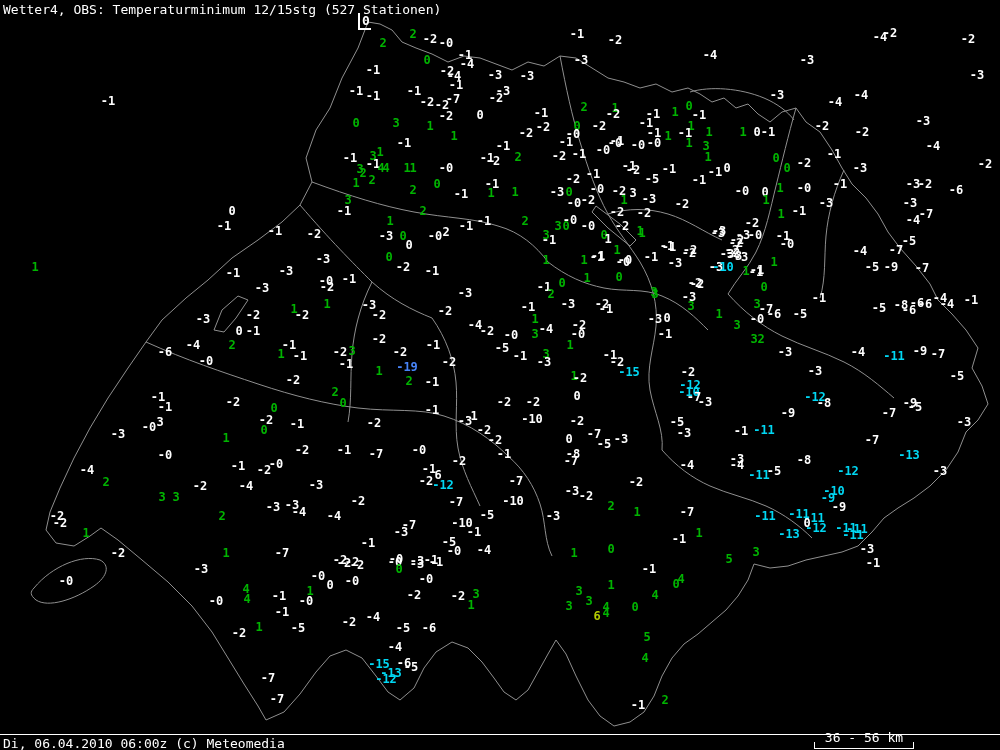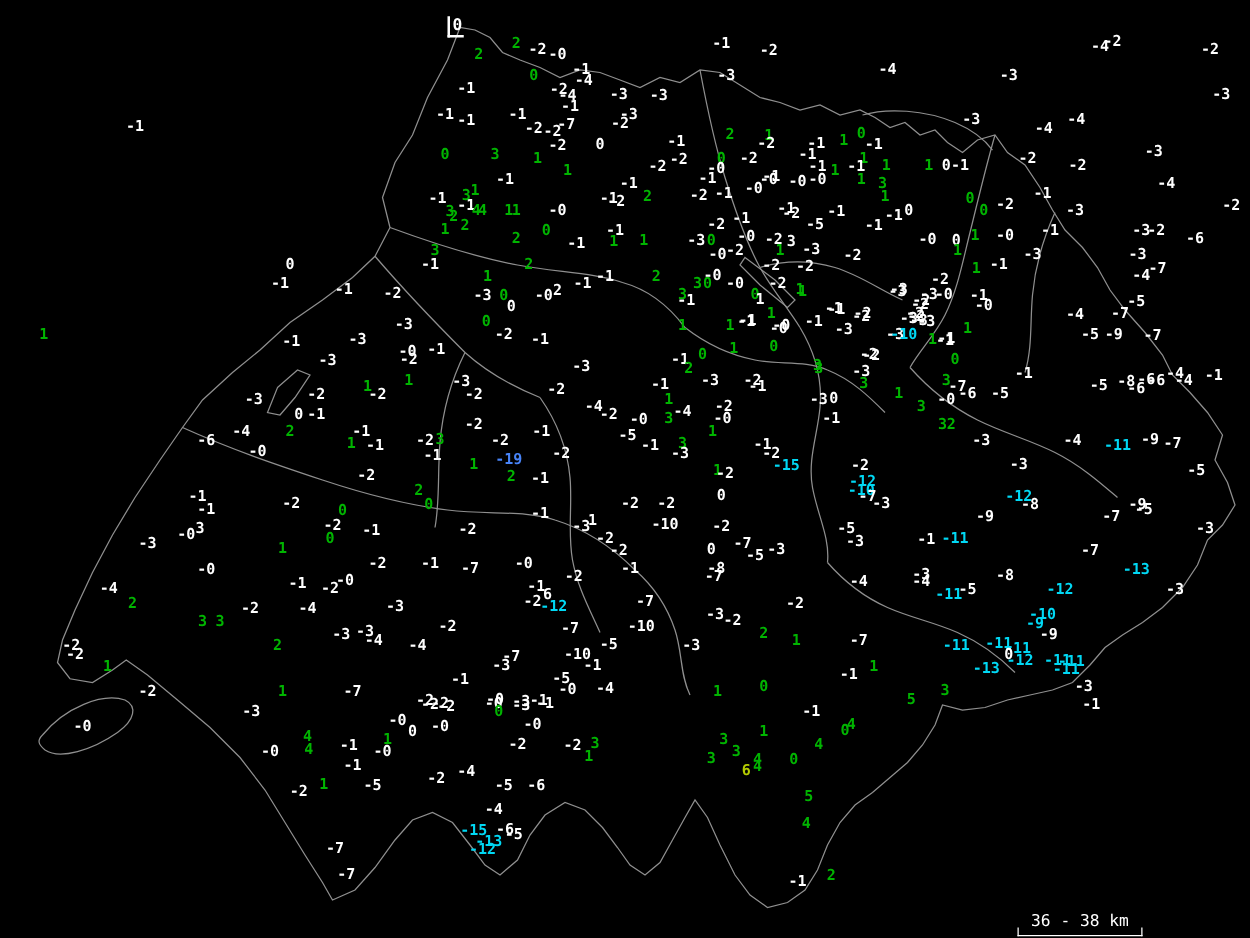--- a/index.html
+++ b/index.html
@@ -564,21 +564,25 @@
       <span class="station" style="left: 606px; top: 607px; color: rgb(0, 180, 0);">4</span>
       <span class="station" style="left: 606px; top: 613px; color: rgb(0, 180, 0);">4</span>
       <span class="station" style="left: 597px; top: 616px; color: rgb(180, 204, 0);">6</span>
       <span class="station" style="left: 635px; top: 607px; color: rgb(0, 180, 0);">0</span>
       <span class="station" style="left: 647px; top: 637px; color: rgb(0, 180, 0);">5</span>
       <span class="station" style="left: 645px; top: 658px; color: rgb(0, 180, 0);">4</span>
       <span class="station" style="left: 665px; top: 700px; color: rgb(0, 180, 0);">2</span>
       <span class="station" style="left: 638px; top: 705px; color: rgb(255, 255, 255);">-1</span>
     </div>
 
+  <div class="titlebar">Wetter4, OBS: Temperaturminimum 12/15stg (527 Stationen)</div>
   <div class="cursor">0</div>
 
+  <div class="footer">
+    <span class="footer-date">Di, 06.04.2010 06:00z (c) Meteomedia</span>
+  </div>
 
   <div class="scalebox">
-    <span class="scale-label">36 - 38 km</span>
+    <span class="scale-label">36 - 56 km</span>
     <div class="scale-bracket"></div>
   </div>
 
 </div>
 
 </body></html>

